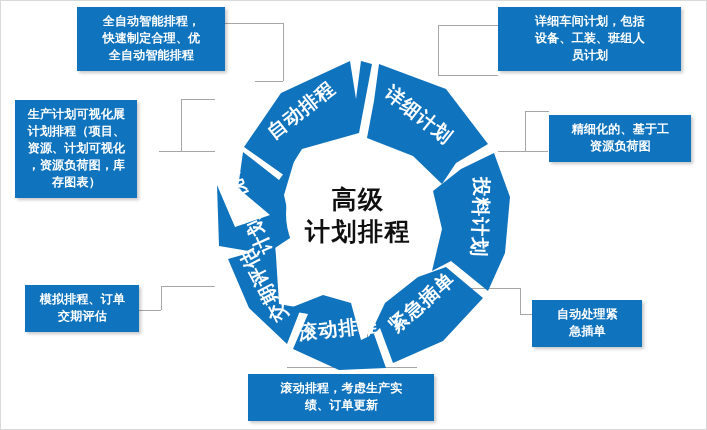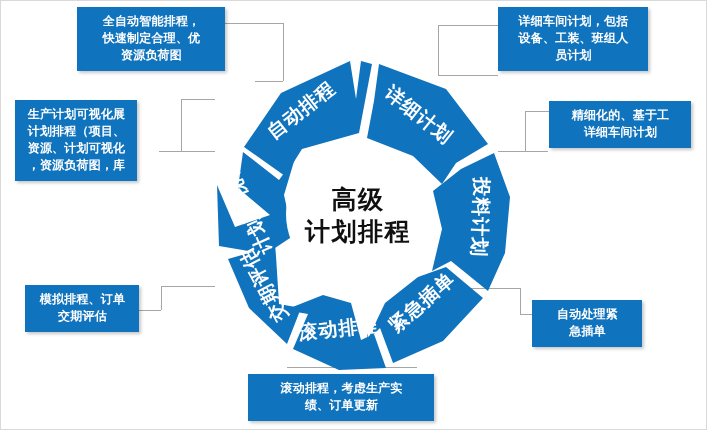--- a/index.html
+++ b/index.html
@@ -149,39 +149,40 @@
       <g>
         <text class="center-title" x="169" y="163" text-anchor="middle">高级</text>
         <text class="center-title" x="169" y="195" text-anchor="middle">计划排程</text>
       </g>
     </svg>
   </div>
 
   <div class="callout" style="left:76px; top:6px; width:148px;">
     <div>全自动智能排程，</div>
     <div>快速制定合理、优</div>
-    <div>资源负荷图</div>
+    <div>全自动智能排程</div>
   </div>
 
-  <div class="callout" style="left:497px; top:6px; width:150px;">
+  <div class="callout" style="left:497px; top:6px; width:183px;">
     <div>详细车间计划，包括</div>
     <div>设备、工装、班组人</div>
     <div>员计划</div>
   </div>
 
   <div class="callout" style="left:14px; top:99px; width:122px;">
     <div>生产计划可视化展</div>
     <div>计划排程（项目、</div>
     <div>资源、计划可视化</div>
     <div>，资源负荷图，库</div>
+    <div>存图表）</div>
   </div>
 
-  <div class="callout" style="left:548px; top:100px; width:142px;">
+  <div class="callout" style="left:548px; top:114px; width:142px;">
     <div>精细化的、基于工</div>
-    <div>详细车间计划</div>
+    <div>资源负荷图</div>
   </div>
 
   <div class="callout" style="left:24px; top:284px; width:114px;">
     <div>模拟排程、订单</div>
     <div>交期评估</div>
   </div>
 
   <div class="callout" style="left:531px; top:299px; width:110px;">
     <div>自动处理紧</div>
     <div>急插单</div>

